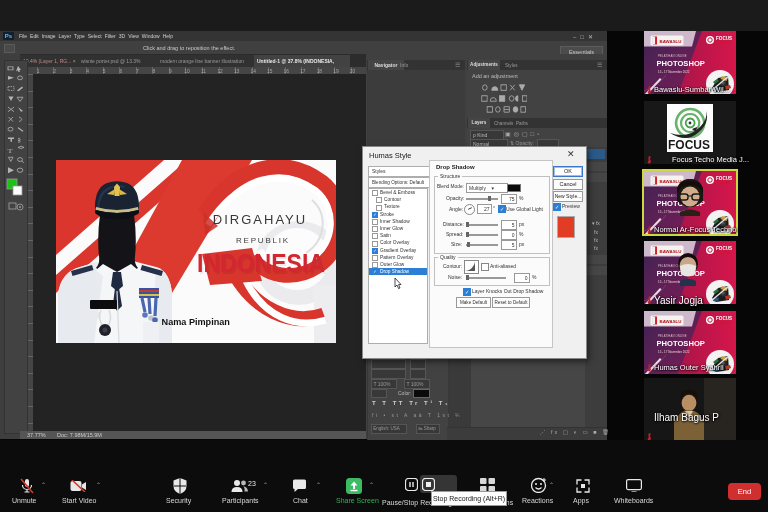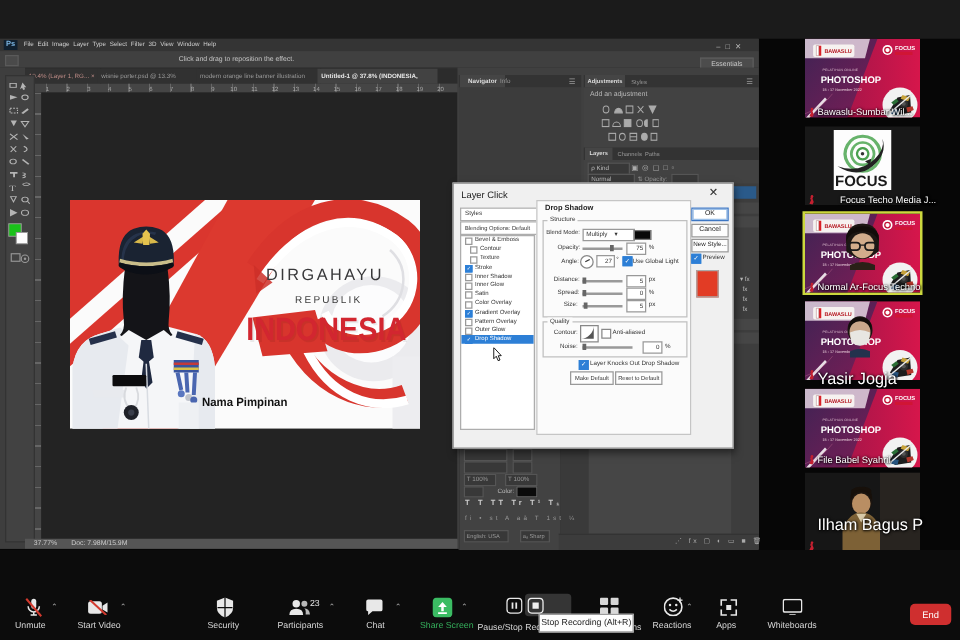--- a/index.html
+++ b/index.html
@@ -240,21 +240,21 @@
 <div class="a" style="left:416px;top:424px;width:22px;height:8px;background:#383838;border:1px solid #555;color:#999;font-size:4.5px;line-height:8px">&nbsp;aₐ Sharp</div>
 
 <div class="a" style="left:447px;top:427px;width:160px;height:12px;background:#3c3c3c;border-top:1px solid #333"></div>
 <div class="tx" style="left:540px;top:429px;font-size:5.5px;color:#aaa;letter-spacing:2px">⋰ fx ▢ ◐ ▭ ■ 🗑</div>
 
 <div class="a" style="left:20px;top:431px;width:346px;height:8px;background:#555"></div>
 <div class="tx" style="left:27px;top:432px;font-size:5.5px;color:#ccc">37.77%</div>
 <div class="tx" style="left:57px;top:432px;font-size:5.5px;color:#ccc">Doc: 7.98M/15.9M</div>
 
 <div class="a" id="dlg" style="left:362px;top:146px;width:223px;height:211px;background:#f0f0f0;border:1px solid #888;box-shadow:2px 3px 6px rgba(0,0,0,.5)"></div>
-<div class="tx" style="left:369px;top:151px;font-size:7.5px;color:#222">Layer Click</div>
+<div class="tx" style="left:369px;top:151px;font-size:7.5px;color:#222">Humas Style</div>
 <div class="tx" style="left:567px;top:149px;font-size:9px;color:#333">✕</div>
 
 <div class="a" style="left:368px;top:166px;width:58px;height:9px;background:#fff;border:1px solid #adadad;font-size:5px;color:#333;line-height:9px;padding-left:3px">Styles</div>
 <div class="a" style="left:368px;top:177px;width:58px;height:9px;background:#fff;border:1px solid #adadad;font-size:4.6px;color:#333;line-height:9px;padding-left:3px">Blending Options: Default</div>
 <div class="a" style="left:368px;top:188px;width:58px;height:154px;background:#fff;border:1px solid #adadad;overflow:hidden" id="stylelist">
 <style>.si{position:relative;height:7.2px;font-size:4.8px;color:#333;line-height:7.2px;padding-left:11px}.si b{position:absolute;left:3px;top:1.2px;width:4px;height:4px;border:1px solid #999;background:#fff;font-weight:normal}.si b.c{background:#2d7fd6;border-color:#2d7fd6;color:#fff;font-size:4px;line-height:4px;text-align:center}</style>
 <div class="si"><b></b>Bevel &amp; Emboss</div>
 <div class="si" style="padding-left:15px"><b style="left:7px"></b>Contour</div>
 <div class="si" style="padding-left:15px"><b style="left:7px"></b>Texture</div>
 <div class="si"><b class="c">✓</b>Stroke</div>
@@ -433,46 +433,46 @@
       </svg>
 <div class="tx" style="left:10px;top:194px;font-size:7.5px;color:#fff;text-shadow:0 1px 2px #000,1px 0 2px #000">Normal Ar-Focus Techno</div>
 
 <svg class="a" style="left:0px;top:210px" width="92" height="63">
         <use href="#slide"></use>
         <use href="#yasir"></use>
       </svg>
 <svg class="a" style="left:2px;top:265px" width="7" height="8">
         <use href="#nameic"></use>
       </svg>
-<div class="tx" style="left:10px;top:264px;font-size:13px;color:#fff;text-shadow:0 1px 2px #000,1px 0 2px #000">Yasir Jogja</div>
+<div class="tx" style="left:10px;top:264px;font-size:10px;color:#fff;text-shadow:0 1px 2px #000,1px 0 2px #000">Yasir Jogja</div>
 
 <svg class="a" style="left:0px;top:280px" width="92" height="63">
         <use href="#slide"></use>
       </svg>
 <svg class="a" style="left:2px;top:333px" width="7" height="8">
         <use href="#nameic"></use>
       </svg>
-<div class="tx" style="left:10px;top:332px;font-size:7.5px;color:#fff;text-shadow:0 1px 2px #000,1px 0 2px #000">File Babel Syahril</div>
+<div class="tx" style="left:10px;top:332px;font-size:7.5px;color:#fff;text-shadow:0 1px 2px #000,1px 0 2px #000">Humas Outer Syahril</div>
 
 <svg class="a" style="left:0px;top:347px" width="92" height="63">
 <rect width="92" height="63" fill="#161616"></rect>
 <rect x="60" y="0" width="32" height="63" fill="#282420"></rect>
 <g>
 <ellipse cx="45" cy="22" rx="9" ry="10.5" fill="#1c1510"></ellipse>
 <ellipse cx="45" cy="25" rx="7.4" ry="8.2" fill="#b98e63"></ellipse>
 <path d="M36.5 22 Q36 12 45 12 Q54 12 53.5 22 L52 20 Q51 15.5 45 15.5 Q39 15.5 38 20 Z" fill="#17100a"></path>
 <path d="M37 14 Q41 11 45 11.5 Q50 11 53 14 L53 18 Q49 13.5 45 13.5 Q41 13.5 37 18 Z" fill="#17100a"></path>
 <path d="M30 44 Q37 31 45 32 Q55 32 60 44 L60 63 L30 63 Z" fill="#7d6136"></path>
 <path d="M41 33 L45 40 L49 33 Z" fill="#d8c9a8"></path>
 </g>
 </svg>
 <svg class="a" style="left:2px;top:402px" width="7" height="8">
         <use href="#nameic"></use>
       </svg>
-<div class="tx" style="left:10px;top:381px;font-size:13px;color:#fff;text-shadow:0 1px 2px #000,1px 0 2px #000">Ilham Bagus P</div>
+<div class="tx" style="left:10px;top:381px;font-size:10px;color:#fff;text-shadow:0 1px 2px #000,1px 0 2px #000">Ilham Bagus P</div>
 </div>
 
 <div class="a" style="left:670px;top:449px;width:40px;height:18px;background:#2e2e2e;border-radius:3px;color:#bbb;font-size:9px;text-align:center;line-height:17px">⌄</div>
 
 <div class="a" id="bar" style="left:0px;top:440px;width:768px;height:72px;background:#0c0c0c"></div>
 <style>.lb{position:absolute;top:497px;font-size:7px;color:#d8d8d8;white-space:nowrap}.car{position:absolute;top:481px;font-size:6px;color:#a8a8a8}</style>
 
 <svg class="a" style="left:19px;top:478px" width="16" height="16" viewBox="0 0 16 16">
 <rect x="6" y="1" width="4" height="8" rx="2" fill="#e8e8e8"></rect>
 <path d="M3.5 7 a4.5 4.5 0 0 0 9 0 M8 11.5 L8 14 M5.5 14 L10.5 14" stroke="#e8e8e8" stroke-width="1.2" fill="none"></path>

